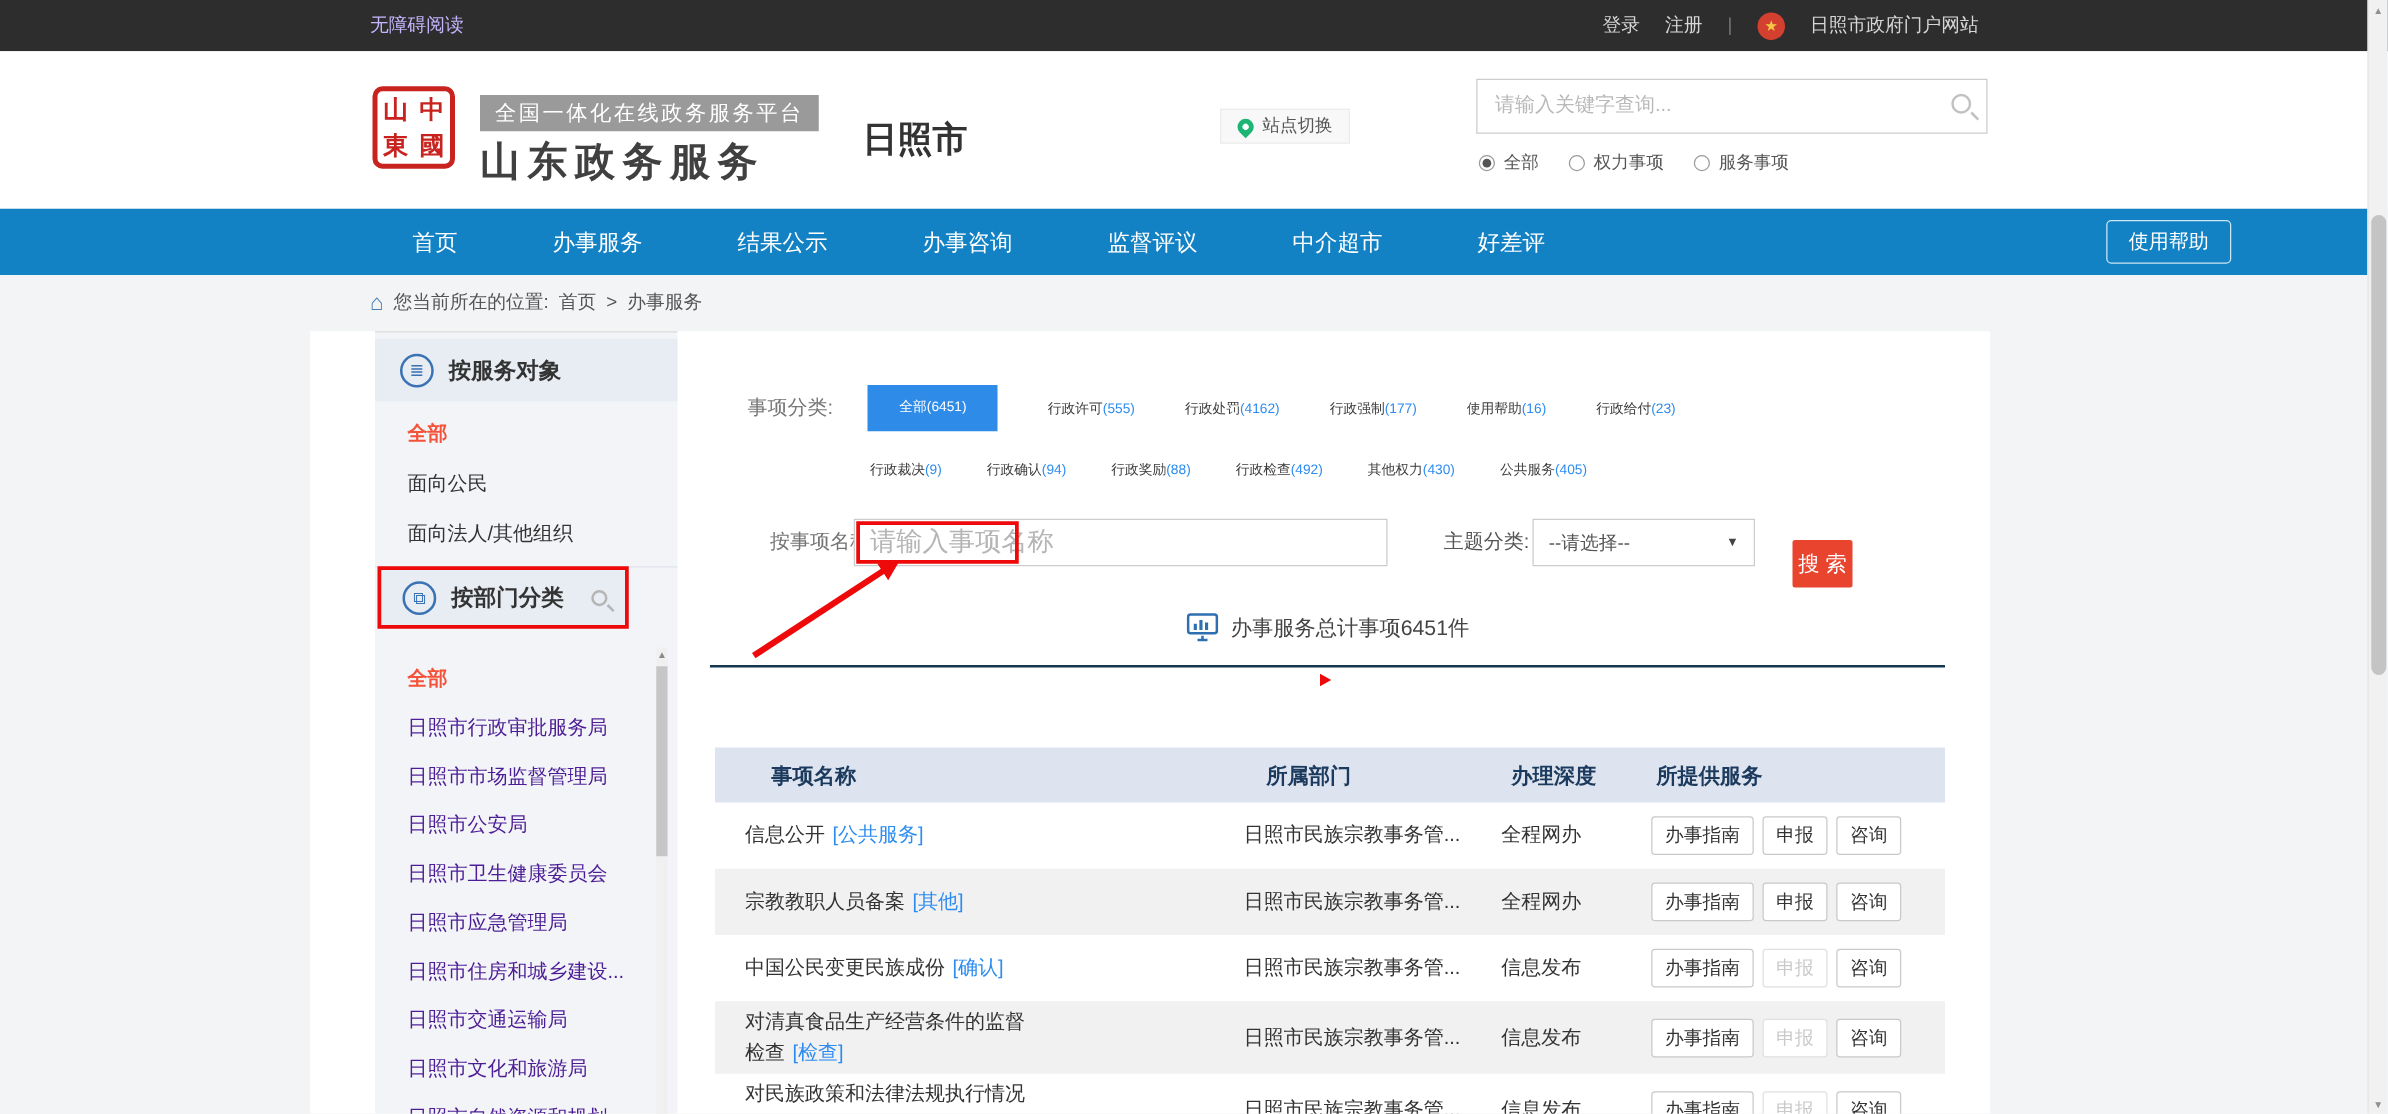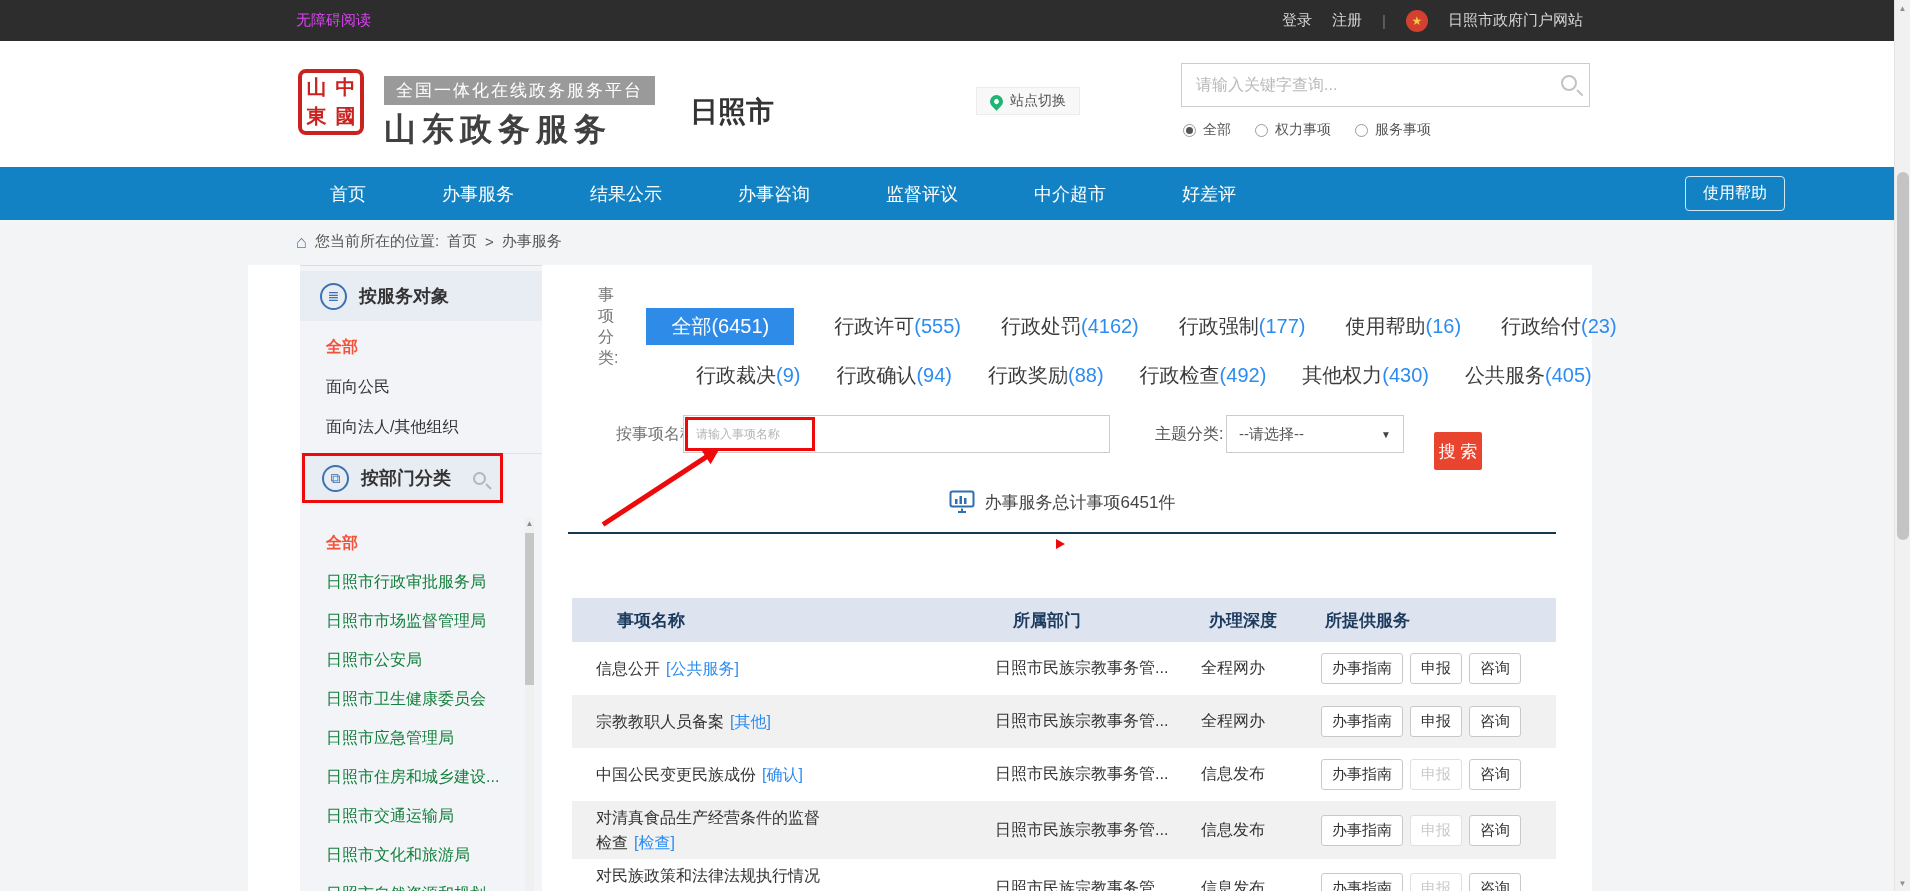--- a/index.html
+++ b/index.html
@@ -8,21 +8,21 @@
     position: relative; overflow: hidden;
     background:#f3f4f6;
     font-family:"Liberation Sans","DejaVu Sans",sans-serif;
     color:#333;
   }
   a { text-decoration:none; color:inherit; cursor:pointer; }
 
   
   .topbar { position:absolute; left:0; top:0; width:1910px; height:41px; background:#2d2d2d;
             display:flex; align-items:center; }
-  .topbar .acc { margin-left:296px; font-size:15px; color:#d946ef; }
+  .topbar .acc { margin-left:296px; font-size:15px; color:#c4b5fd; }
   .topbar .right { margin-left:auto; margin-right:327px; display:flex; align-items:center; gap:20px;
                    font-size:15px; color:#d6d6d6; }
   .topbar .sep { color:#777; }
   .emblem { width:22px; height:22px; border-radius:50%; background:#d4402f; color:#f6c945;
             display:inline-flex; align-items:center; justify-content:center; font-size:12px; }
 
   
   .header { position:absolute; left:0; top:41px; width:1910px; height:126px; background:#fff; }
   .seal { position:absolute; left:298px; top:28px; width:66px; height:66px;
           border:4px solid #c8231f; border-radius:8px; background:#fff;
@@ -90,43 +90,43 @@
   .svc-list .s-item.active { color:#f4533a; font-weight:bold; }
   .side-divider { border-top:1px solid #dfe3ea; margin-top:6px; }
   .side-h2 { position:absolute; left:2px; top:187px; width:201px; height:50px;
              border:3px solid #ee0a0a; background:#e8ecf3; padding-left:17px; }
   .side-h2 .mag-s { position:relative; margin-left:auto; margin-right:14px; width:13px; height:13px;
                     border:2px solid #b5b5b5; border-radius:50%; }
   .side-h2 .mag-s::after { content:''; position:absolute; left:10px; top:10px; width:2px; height:7px;
                            background:#b5b5b5; transform:rotate(-45deg); transform-origin:top center; }
   .dept-list { position:absolute; left:0; top:250px; width:242px; padding-top:8px; }
   .dept-list .s-item { height:39px; display:flex; align-items:center; padding-left:26px;
-                       font-size:16px; color:#15803d; white-space:nowrap; }
+                       font-size:16px; color:#4c1d95; white-space:nowrap; }
   .dept-list .s-item.active { color:#f4533a; font-weight:bold; }
   .mini-scroll { position:absolute; right:8px; top:252px; width:9px; height:400px; background:#f0f0f0; }
   .mini-scroll .up { font-size:8px; color:#8a8a8a; text-align:center; line-height:12px; }
   .mini-scroll .thumb { margin-top:3px; width:9px; height:152px; background:#c6c6c6; }
 
   
   .main { position:absolute; left:320px; top:0; width:988px; }
   .filter-row { position:absolute; left:30px; top:43px; height:37px; display:flex;
                 align-items:center; gap:40px; }
   .filter-label { font-size:16px; color:#777; margin-right:-12px; }
-  .cat { font-size:20px; white-space:nowrap; }
+  .cat { font-size:11px; white-space:nowrap; }
   .cat .cat-name { color:#3c3c3c; }
   .cat .cat-count { color:#2d8cf0; }
   .cat.selected { background:#2e8be8; height:37px; line-height:37px; padding:0 25px; }
   .cat.selected .cat-name, .cat.selected .cat-count { color:#fff; }
   .filter-row2 { position:absolute; left:128px; top:98px; height:24px; display:flex;
                  align-items:center; gap:36px; }
 
   .search-row { position:absolute; left:0; top:150px; width:988px; height:38px; }
   .sr-label { position:absolute; left:48px; top:0; line-height:38px; font-size:16px; color:#737373; }
   .name-input { position:absolute; left:115px; top:0; width:427px; height:38px;
-                border:1px solid #ccc; background:#fff; padding:0 12px; font-size:12px;
+                border:1px solid #ccc; background:#fff; padding:0 12px; font-size:21px;
                 color:#333; outline:none; font-family:inherit; }
   .name-input::placeholder { color:#b5b5b5; }
   .sr-topic-label { position:absolute; left:587px; top:0; line-height:38px; font-size:16px; color:#555; }
   .topic-select { position:absolute; left:658px; top:0; width:178px; height:38px;
                   border:1px solid #ccc; background:#fff; display:flex; align-items:center;
                   padding:0 12px; font-size:15px; color:#555; }
   .topic-select .caret { margin-left:auto; font-size:10px; color:#444; }
   .search-btn { position:absolute; left:866px; top:0; width:48px; height:38px; background:#e8442e;
                 color:#fff; font-size:17px; display:flex; align-items:center; justify-content:center;
                 border-radius:2px; white-space:nowrap;margin-top:17px; }

